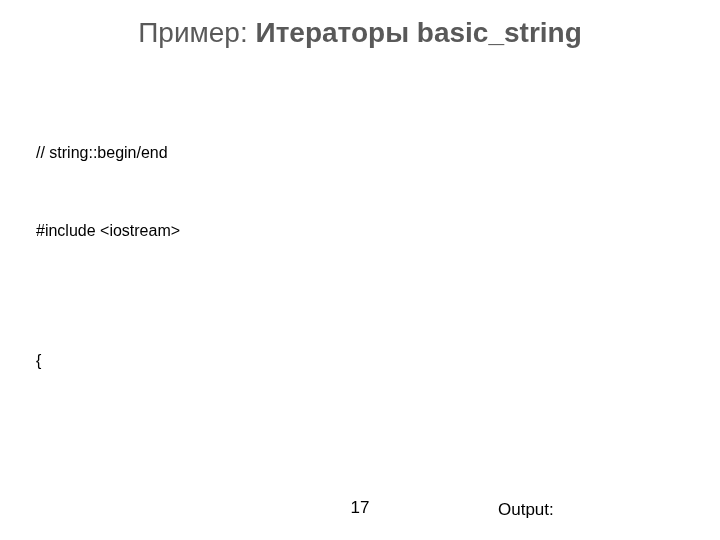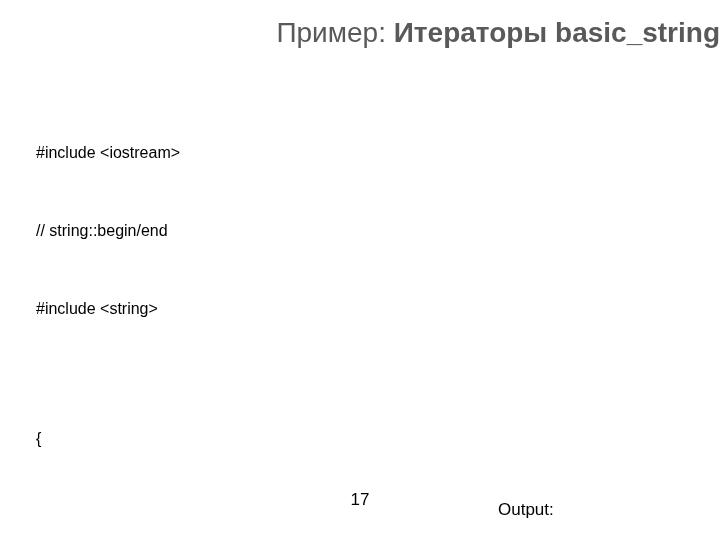--- a/index.html
+++ b/index.html
@@ -16,21 +16,21 @@
     position: relative;
     width: 720px;
     height: 540px;
     box-sizing: border-box;
   }
   .title {
     position: absolute;
     top: 18px;
     left: 0;
     width: 100%;
-    text-align: right;
+    text-align: center;
     font-size: 28px;
     line-height: 1.1;
     color: #595959;
   }
   .title .bold {
     font-weight: bold;
   }
   .code-block {
     position: absolute;
     top: 88px;
@@ -47,39 +47,38 @@
     top: 460px;
     font-size: 17px;
     line-height: 20px;
     color: #000;
     white-space: pre;
   }
   .page-num {
     position: absolute;
     left: 0;
     width: 100%;
-    bottom: 30px;
+    bottom: 22px;
     text-align: center;
     font-size: 17px;
     color: #000;
   }
 </style>
 </head>
 <body>
 
 <div class="slide">
 
   <div class="title">
     <span>Пример: </span><span class="bold">Итераторы   basic_string</span>
   </div>
 
   <div class="code-block">
+    <div>// string::begin/end</div>
     <div>#include &lt;iostream&gt;</div>
-    <div>// string::begin/end</div>
-    <div>#include &lt;string&gt;</div>
     <div></div>
     <div>{</div>
     
     
     
     
     <div></div>
     
     
   </div>

